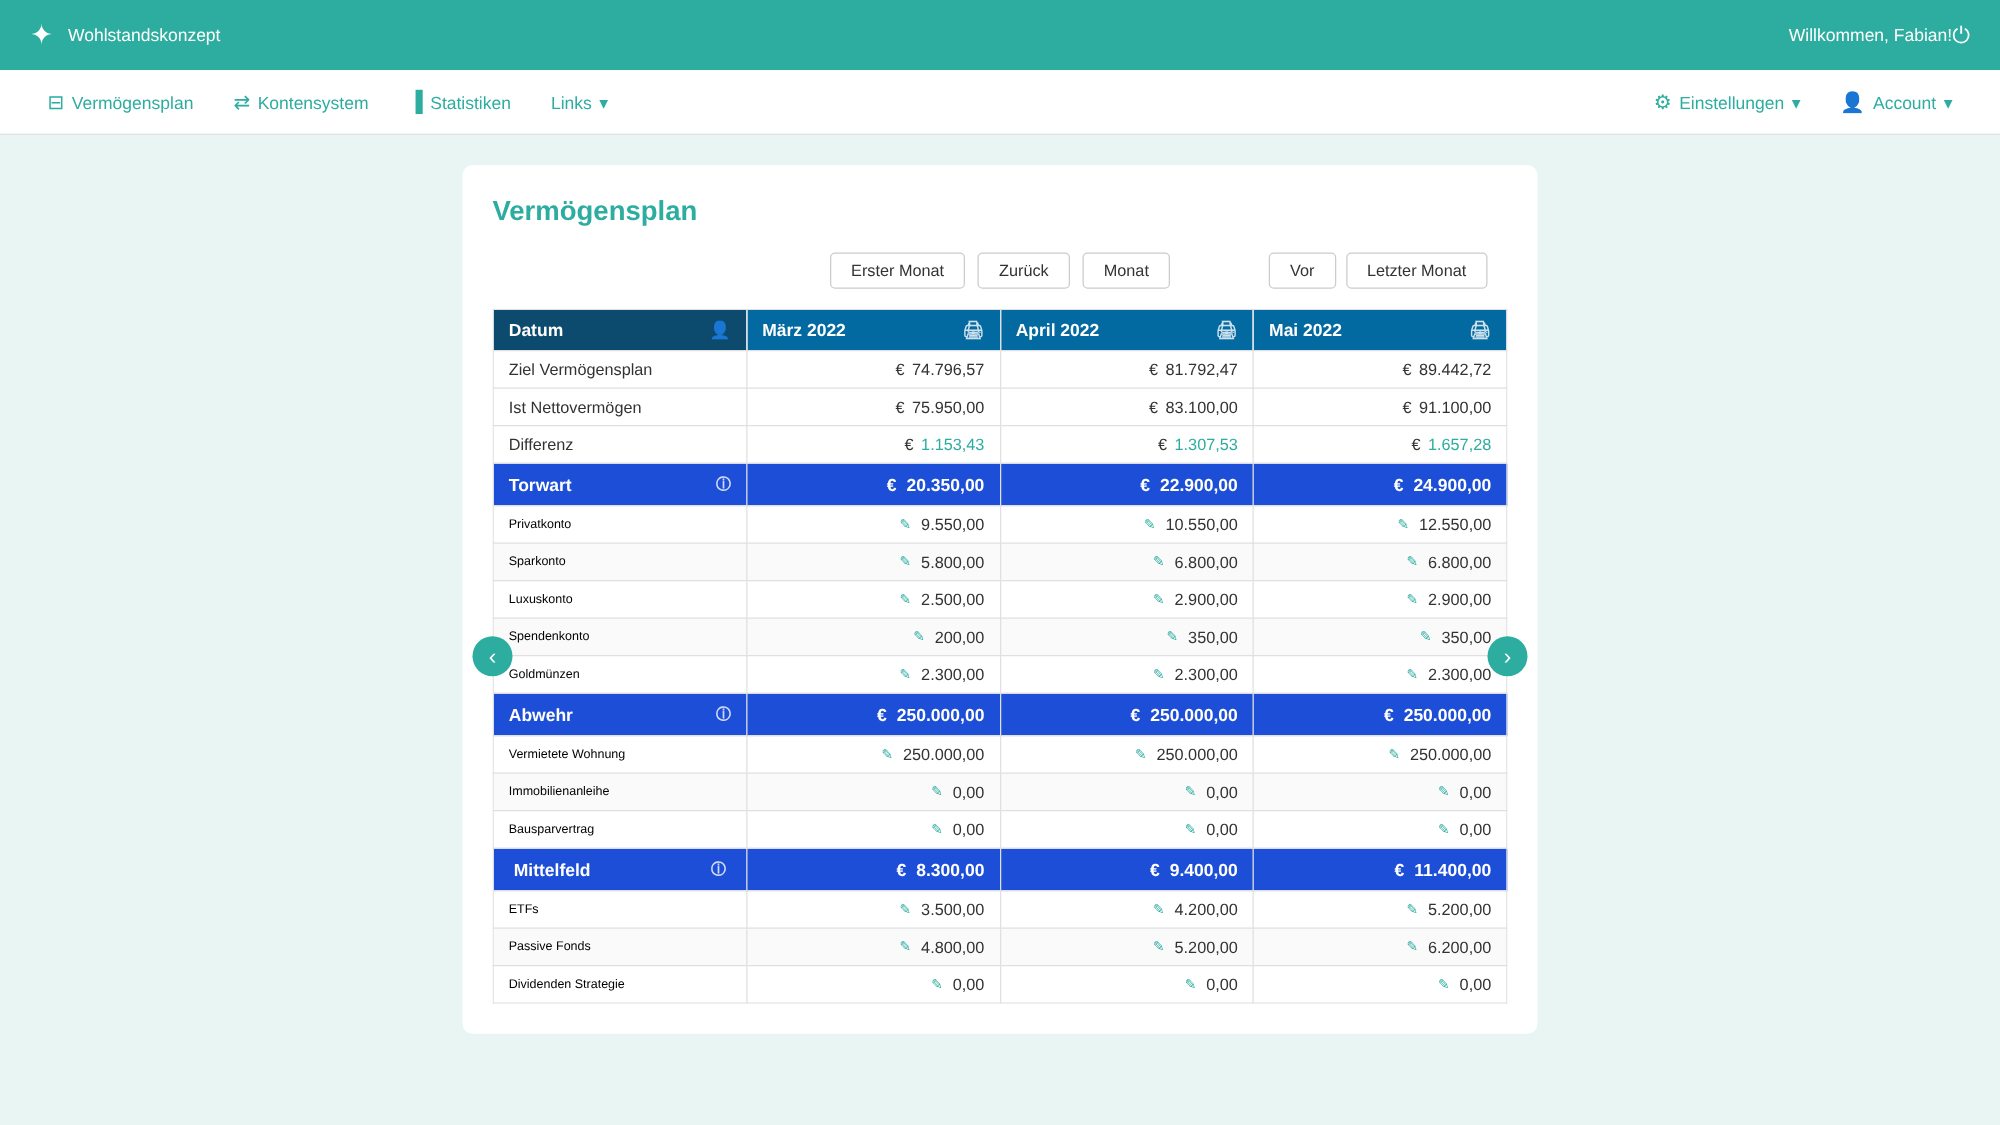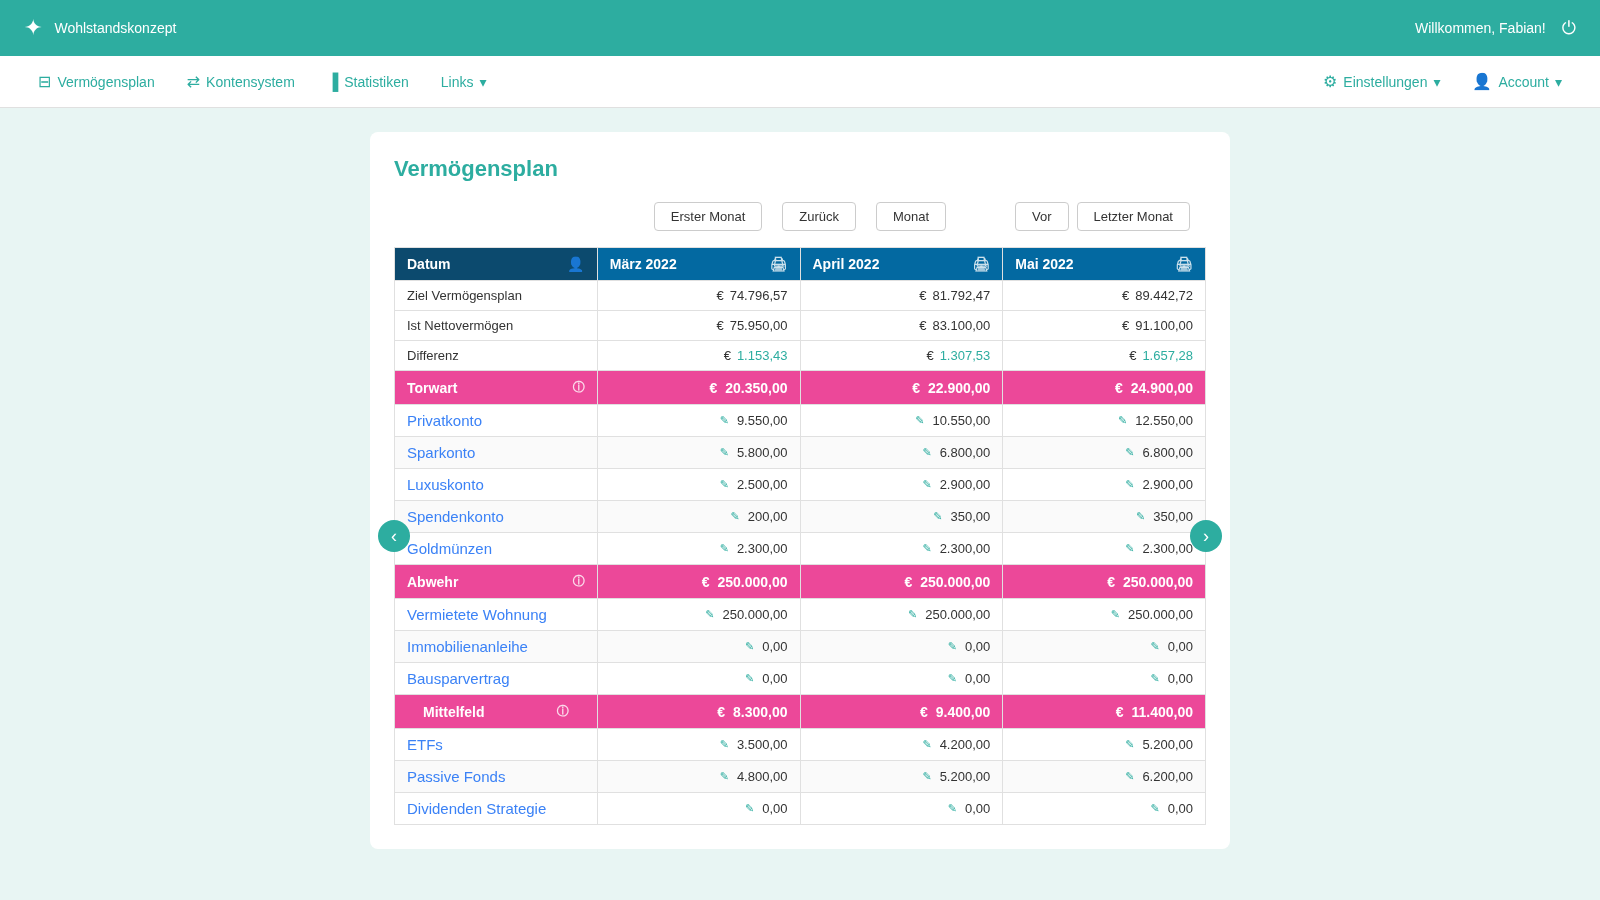--- a/index.html
+++ b/index.html
@@ -10,21 +10,21 @@
       background: #2dada0;
       height: 56px;
       display: flex;
       align-items: center;
       justify-content: space-between;
       padding: 0 24px;
     }
     .header-left { display: flex; align-items: center; gap: 12px; }
     .logo-icon { color: white; font-size: 22px; }
     .app-title { color: white; font-size: 14px; font-weight: 500; }
-    .header-right { display: flex; align-items: center; gap: 16px; color: white; font-size: 14px; }
+    .header-right { display: flex; align-items: center; gap: 0; color: white; font-size: 14px; }
     .logout-icon { color: white; font-size: 18px; cursor: pointer; }
 
     
     .nav {
       background: white;
       height: 52px;
       display: flex;
       align-items: center;
       padding: 0 24px;
       border-bottom: 1px solid #e0e0e0;
@@ -49,21 +49,21 @@
       background: white;
       border-radius: 8px;
       padding: 24px;
       max-width: 860px;
       margin: 0 auto;
     }
 
     .page-title { color: #2dada0; font-size: 22px; font-weight: 600; margin-bottom: 20px; }
 
     
-    .nav-buttons { display: flex; align-items: center; justify-content: center; gap: 20px; margin-bottom: 16px; position: relative; }
+    .nav-buttons { display: flex; align-items: center; justify-content: center; gap: 10px; margin-bottom: 16px; position: relative; }
     .nav-btn {
       padding: 6px 16px;
       border: 1px solid #ccc;
       border-radius: 4px;
       background: white;
       color: #333;
       font-size: 13px;
       cursor: pointer;
     }
     .nav-btn-right { position: absolute; right: 16px; display: flex; gap: 8px; }
@@ -92,21 +92,21 @@
       color: white;
       padding: 8px 12px;
       font-weight: 600;
       font-size: 14px;
       display: flex;
       align-items: center;
       justify-content: space-between;
     }
 
     
-    .row-category td { background: #ec4899; color: white; margin-left: 32px; }
+    .row-category td { background: #1d4ed8; color: white; margin-left: 32px; }
     .row-category .cell-label {
       padding: 8px 12px;
       font-weight: 600;
       display: flex;
       align-items: center;
       justify-content: space-between;
     }
     .row-category .cell-value {
       padding: 8px 12px;
       text-align: right;
@@ -116,22 +116,22 @@
       justify-content: flex-end;
       gap: 8px;
     }
 
     
     .row-data td { background: white; }
     .row-data:nth-child(even) td { background: #fafafa; }
 
     .cell-label-div {
       padding: 7px 12px;
-      color: #3b82f6;
-      font-size: 15px;
+      color: #000000;
+      font-size: 10px;
     }
     .cell-value-div {
       padding: 7px 12px;
       text-align: right;
       color: #333;
       font-size: 13px;
       display: flex;
       align-items: center;
       justify-content: flex-end;
       gap: 8px;
@@ -513,21 +513,21 @@
               <td>
                   <div class="cell-value-div"><span class="edit-icon">✎</span>0,00</div>
                 </td>
               <td>
                   <div class="cell-value-div"><span class="edit-icon">✎</span>0,00</div>
                 </td>
             </tr>
 
             <tr class="row-category">
               <td>
-                <div class="cell-label" style="padding:8px 28px; display:flex; align-items:center; justify-content:space-between;">
+                <div class="cell-label" style="padding:8px 16px; display:flex; align-items:center; justify-content:space-between;">
                   <span>Mittelfeld</span>
                   <span class="info-icon">ⓘ</span>
                 </div>
               </td>
               <td>
                 <div class="cell-value" style="padding:8px 12px; text-align:right; font-weight:600; display:flex; align-items:center; justify-content:flex-end; gap:8px;">
                   <span>€</span>
                     <span>8.300,00</span>
                 </div>
               </td>

